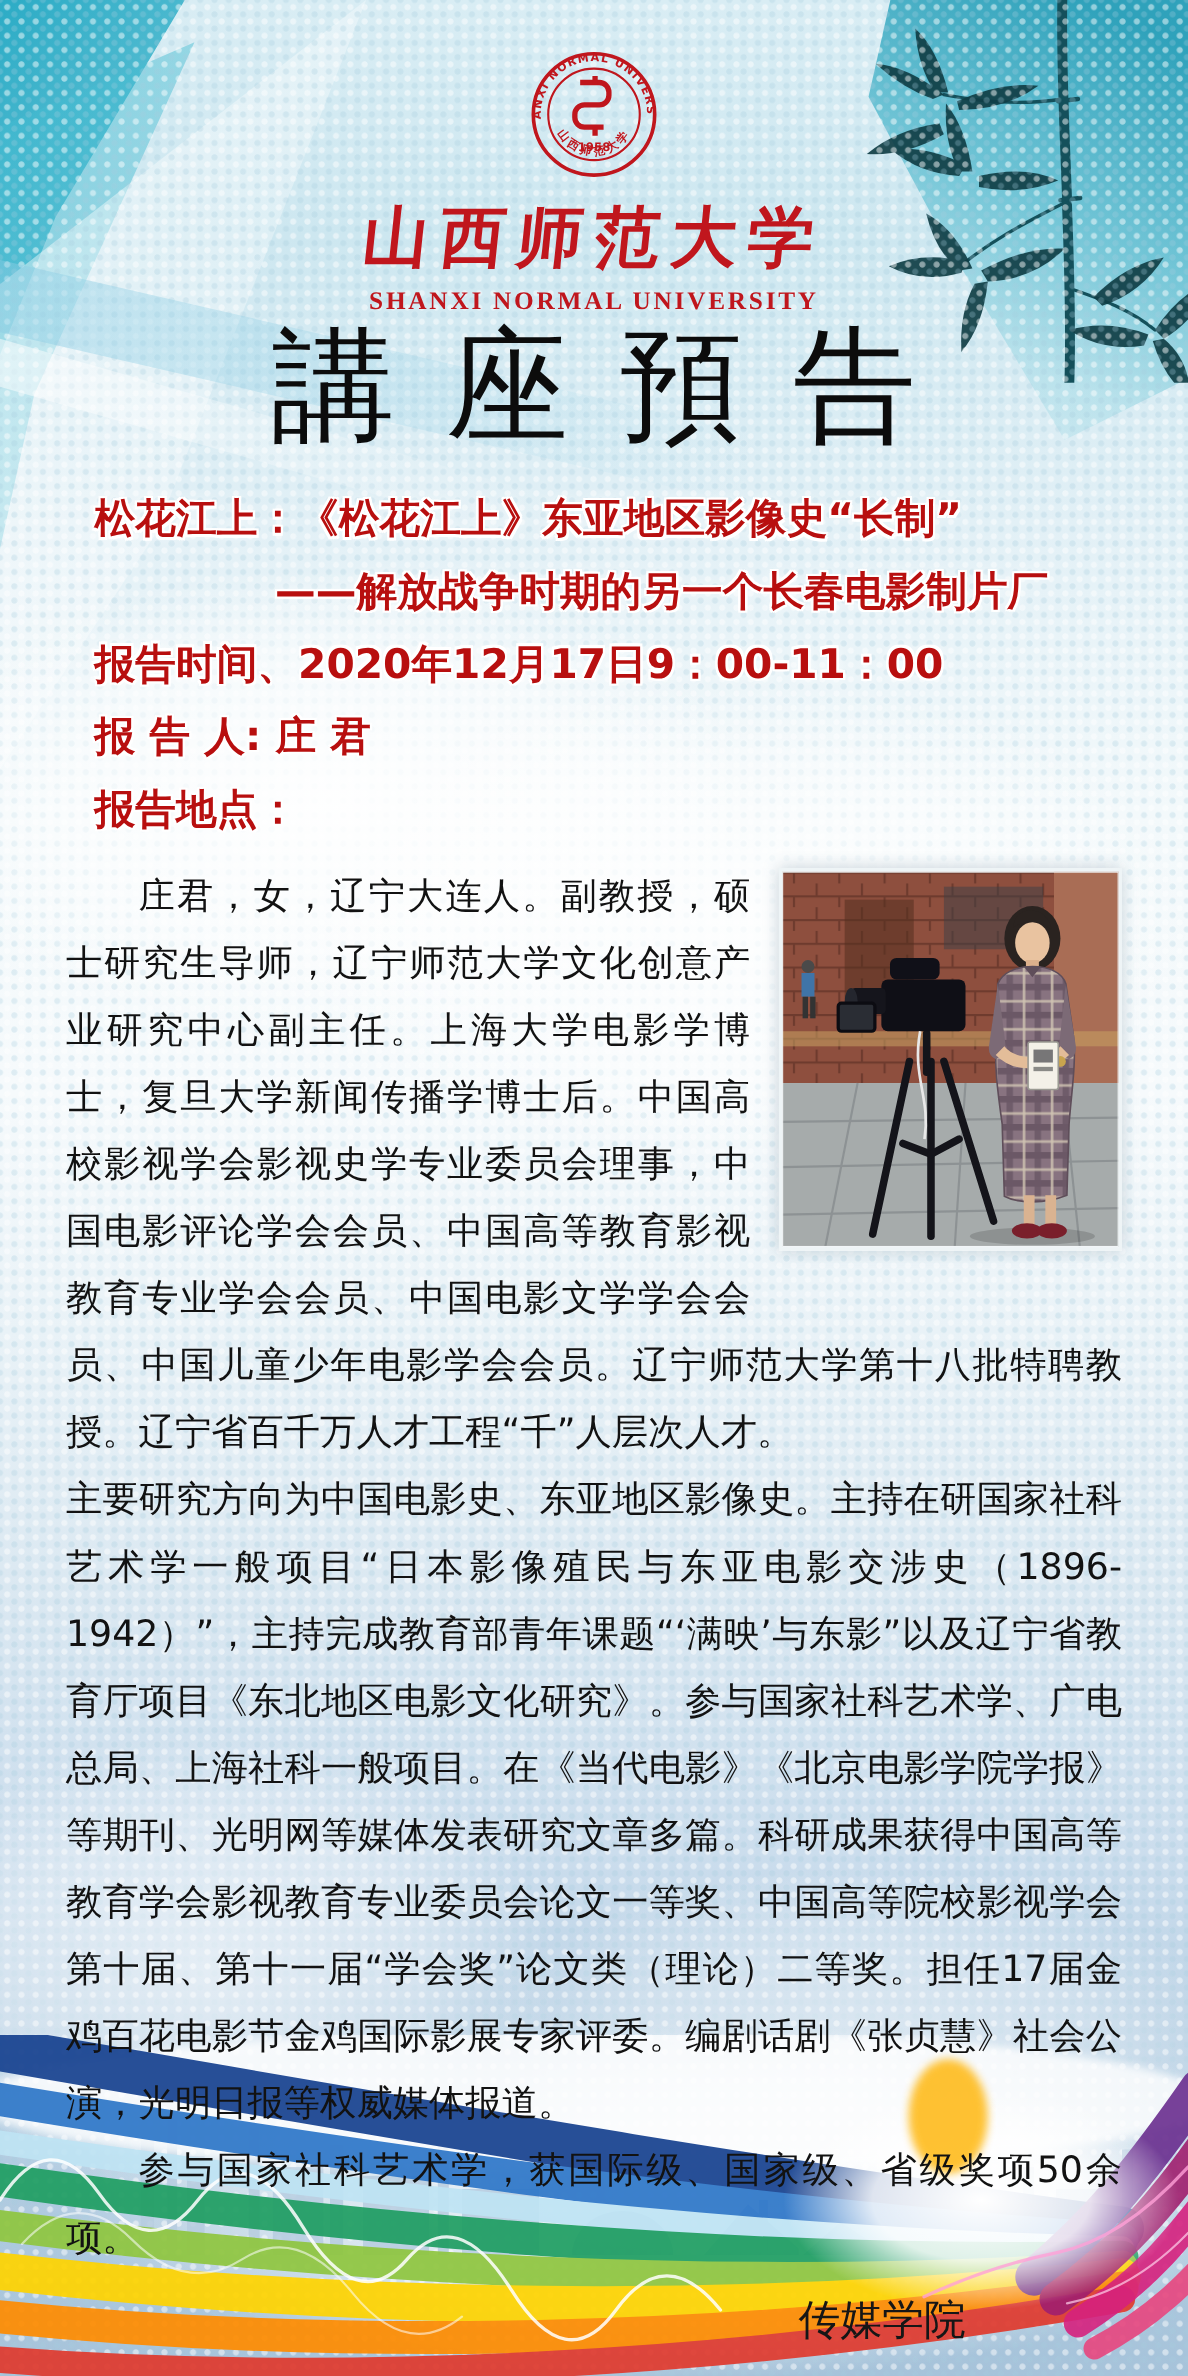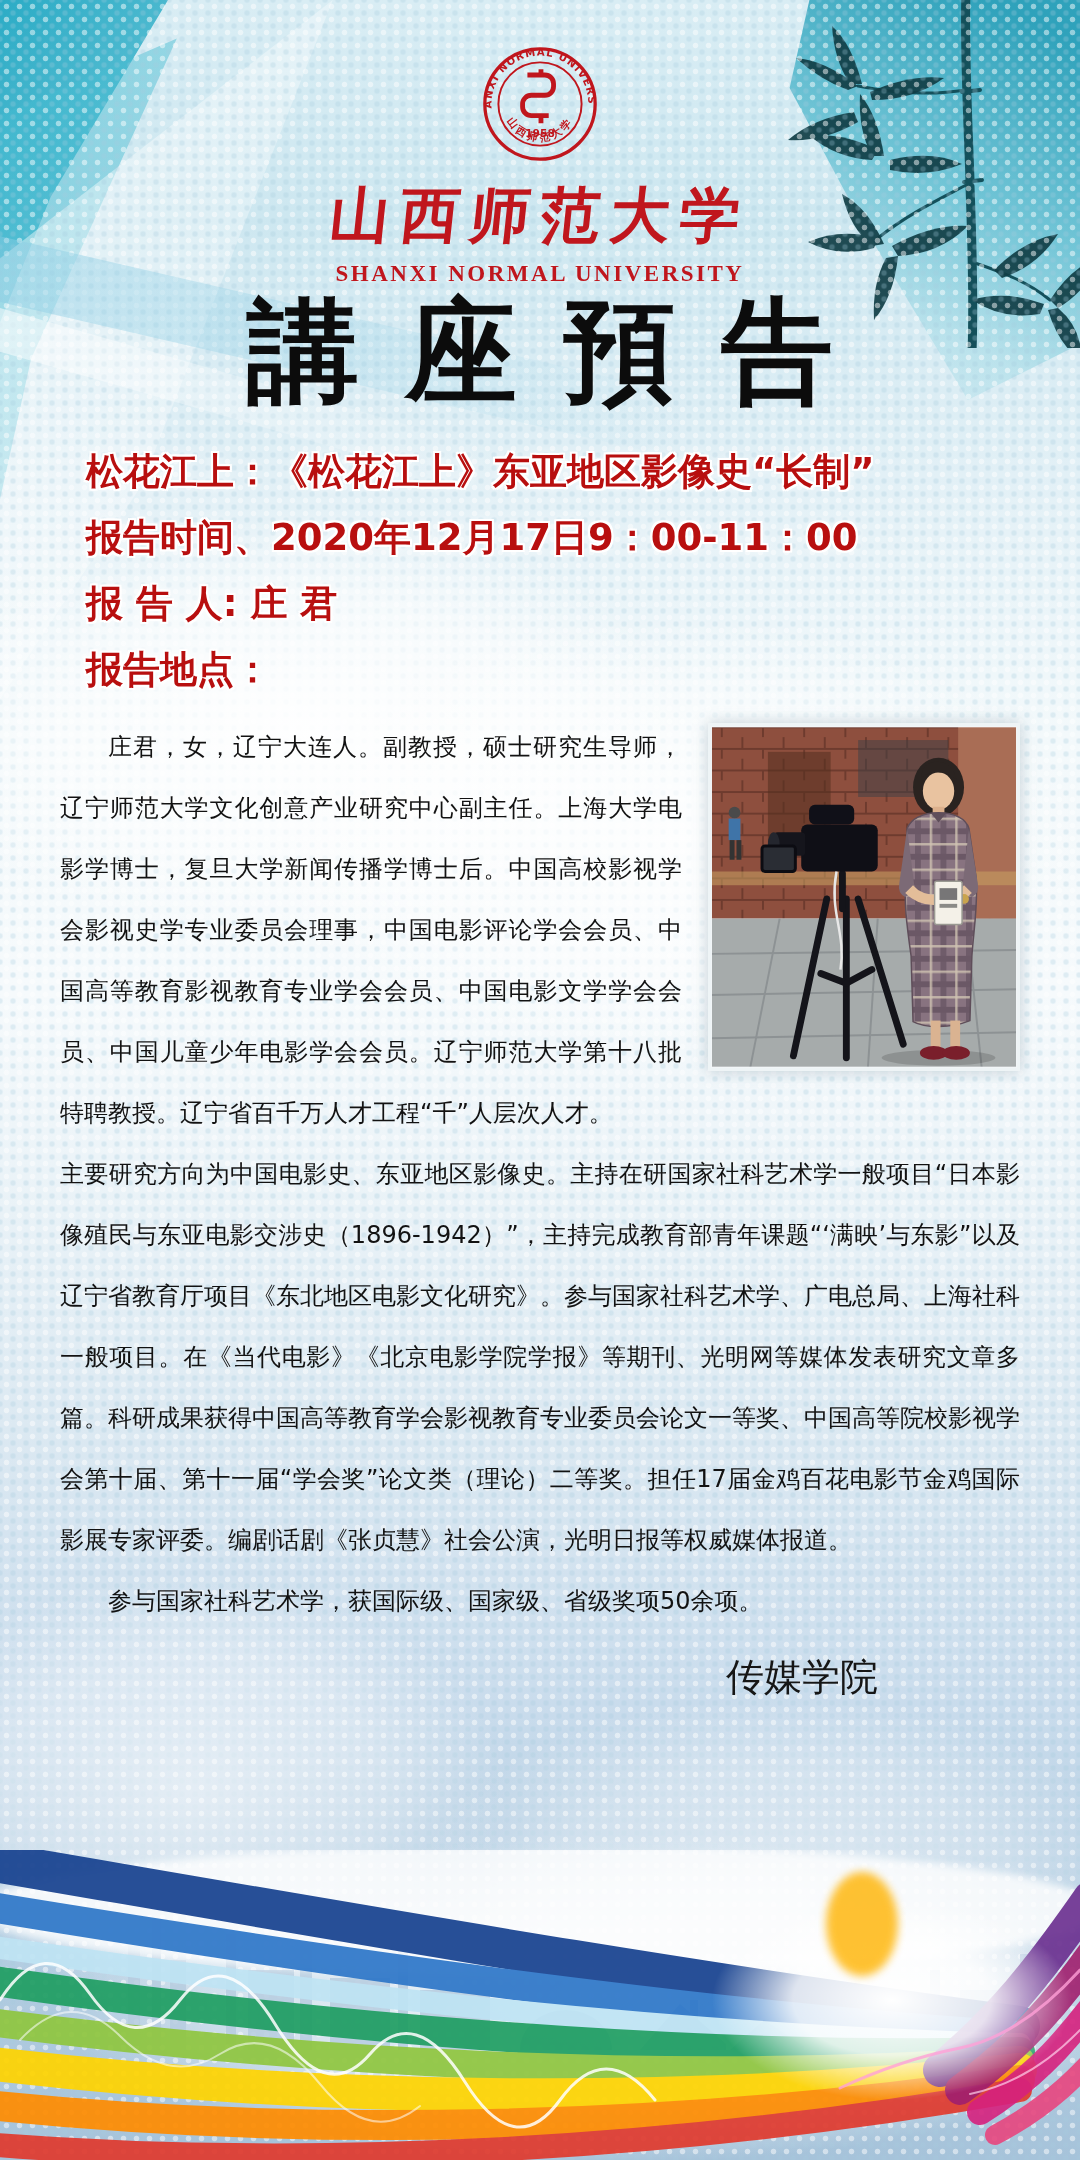--- a/index.html
+++ b/index.html
@@ -54,30 +54,30 @@
 
   
   .content{ position:relative; z-index:6; }
 
   .header{ text-align:center; padding-top:44px; }
   .logo-wrap{ display:inline-block; width:120px; height:120px; }
   .uni-cn{ margin-top:8px; font-size:60px; font-weight:700; letter-spacing:10px;
     color:#c0161d; transform:skewX(-6deg); }
   .uni-en{ margin-top:4px; font-family:"Liberation Serif", serif; font-size:23px; font-weight:700;
     letter-spacing:2.5px; color:#c0161d; }
-  .big-title{ margin-top:6px; font-size:112px; font-weight:700; letter-spacing:46px;
+  .big-title{ margin-top:6px; font-size:112px; font-weight:400; letter-spacing:46px;
     text-indent:46px; color:#0c0c0c; line-height:1.04; }
 
   .info{ margin:30px 0 0 86px; font-weight:700; font-size:37px; color:#b80f0f; }
   .info .line{ line-height:66px; white-space:nowrap;
     text-shadow:-2px -2px 0 #fff, 2px -2px 0 #fff, -2px 2px 0 #fff, 2px 2px 0 #fff,
       -2px 0 0 #fff, 2px 0 0 #fff, 0 -2px 0 #fff, 0 2px 0 #fff, 0 0 12px rgba(255,255,255,.95); }
   .info .sub{ padding-left:164px; }
 
-  .bio{ margin:14px 60px 0 60px; font-size:24px; color:#121212; text-align:justify; }
+  .bio{ margin:14px 60px 0 60px; font-size:33px; color:#121212; text-align:justify; }
   .bio p{ line-height:61px; }
   .bio .indent{ text-indent:2em; }
   .photo-float{ float:right; width:312px; height:348px; margin:6px 0 14px 26px;
     border:3px solid #eef4f6; box-shadow:0 0 14px rgba(90,120,140,.35); }
 
   .footer{ margin:18px 118px 0 auto; width:320px; text-align:center;
     font-size:38px; color:#161616; line-height:54px; }
 
   .bottom-art{ position:absolute; left:0; bottom:0; width:1080px; height:310px; z-index:4; pointer-events:none; }
 
@@ -218,20 +218,21 @@
           <text y="34" font-size="11" font-weight="bold" fill="#c0161d" text-anchor="middle">1958</text>
         </svg>
       </div>
       <div class="uni-cn">山西师范大学</div>
       <div class="uni-en">SHANXI NORMAL UNIVERSITY</div>
       <div class="big-title">講座預告</div>
     </div>
 
     <div class="info">
       <div class="line"><span>松花江上：</span><span>《松花江上》东亚地区影像史“长制”</span></div>
+      <div class="line sub">——解放战争时期的另一个长春电影制片厂</div>
       <div class="line">报告时间、2020年12月17日9：00-11：00</div>
       <div class="line">报 告 人: 庄 君</div>
       <div class="line">报告地点：</div>
     </div>
 
     <div class="bio">
 
       <svg class="photo-float" viewBox="0 0 312 348">
         <defs>
           <pattern id="brick" width="42" height="22" patternUnits="userSpaceOnUse">

